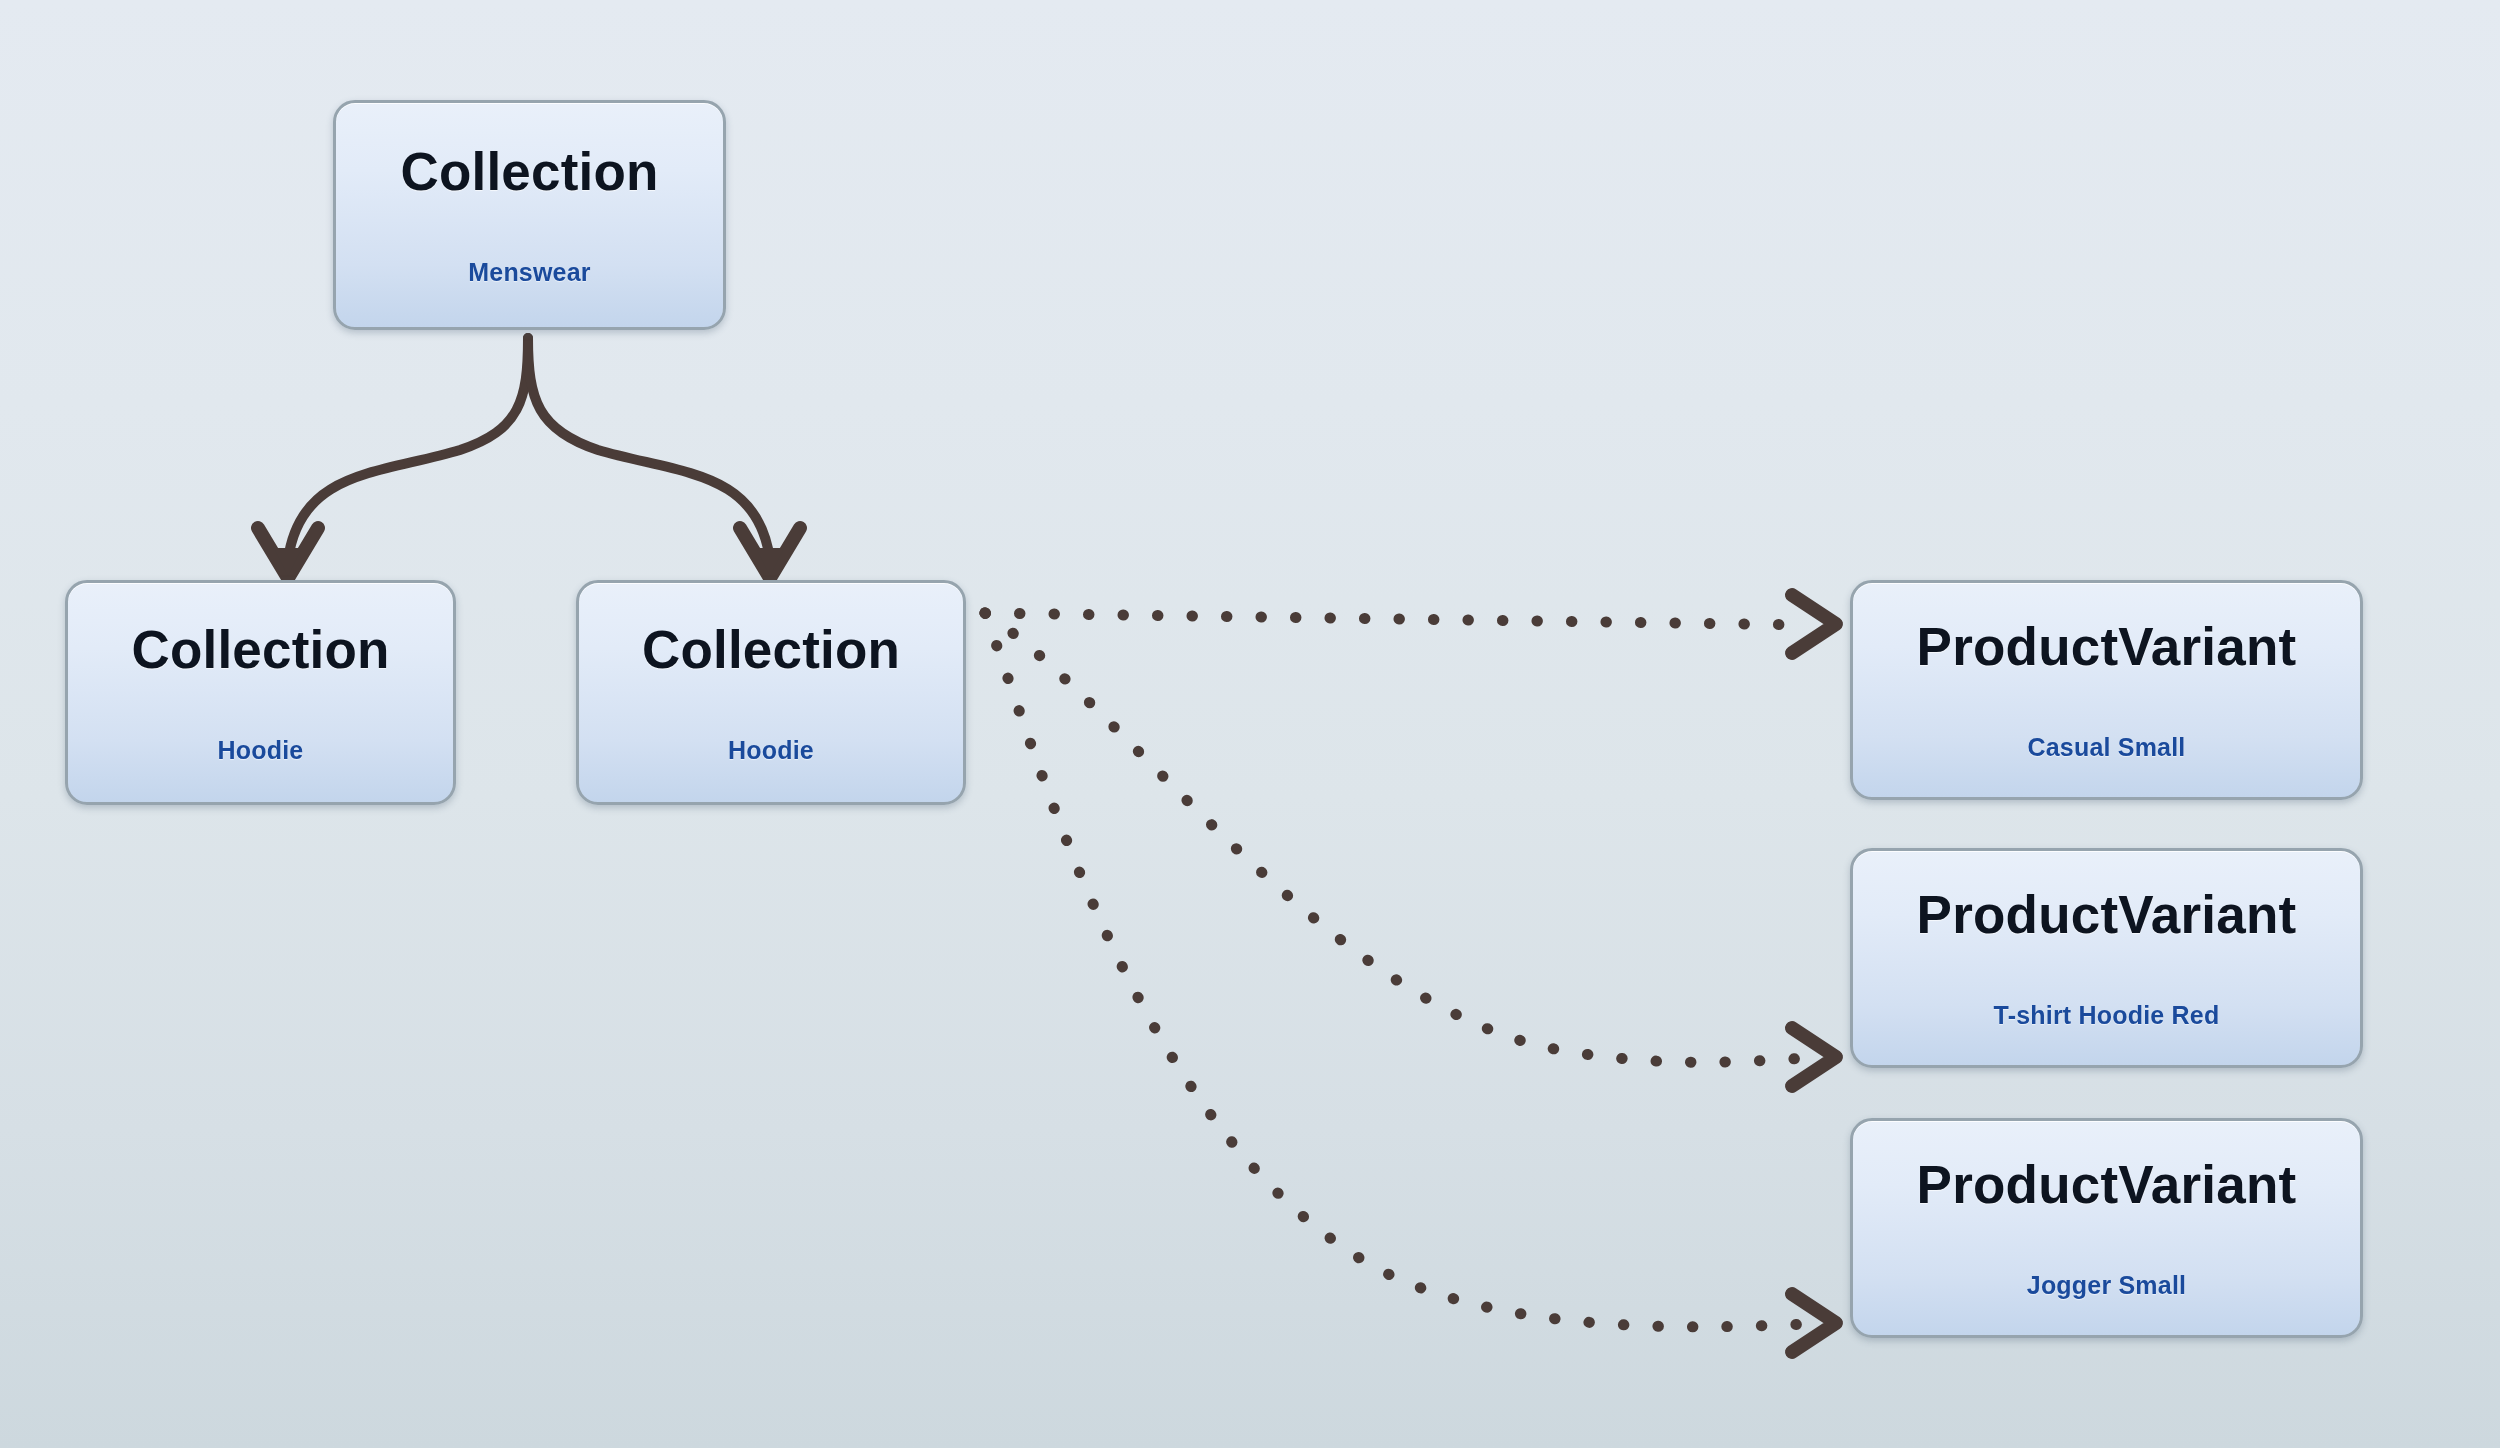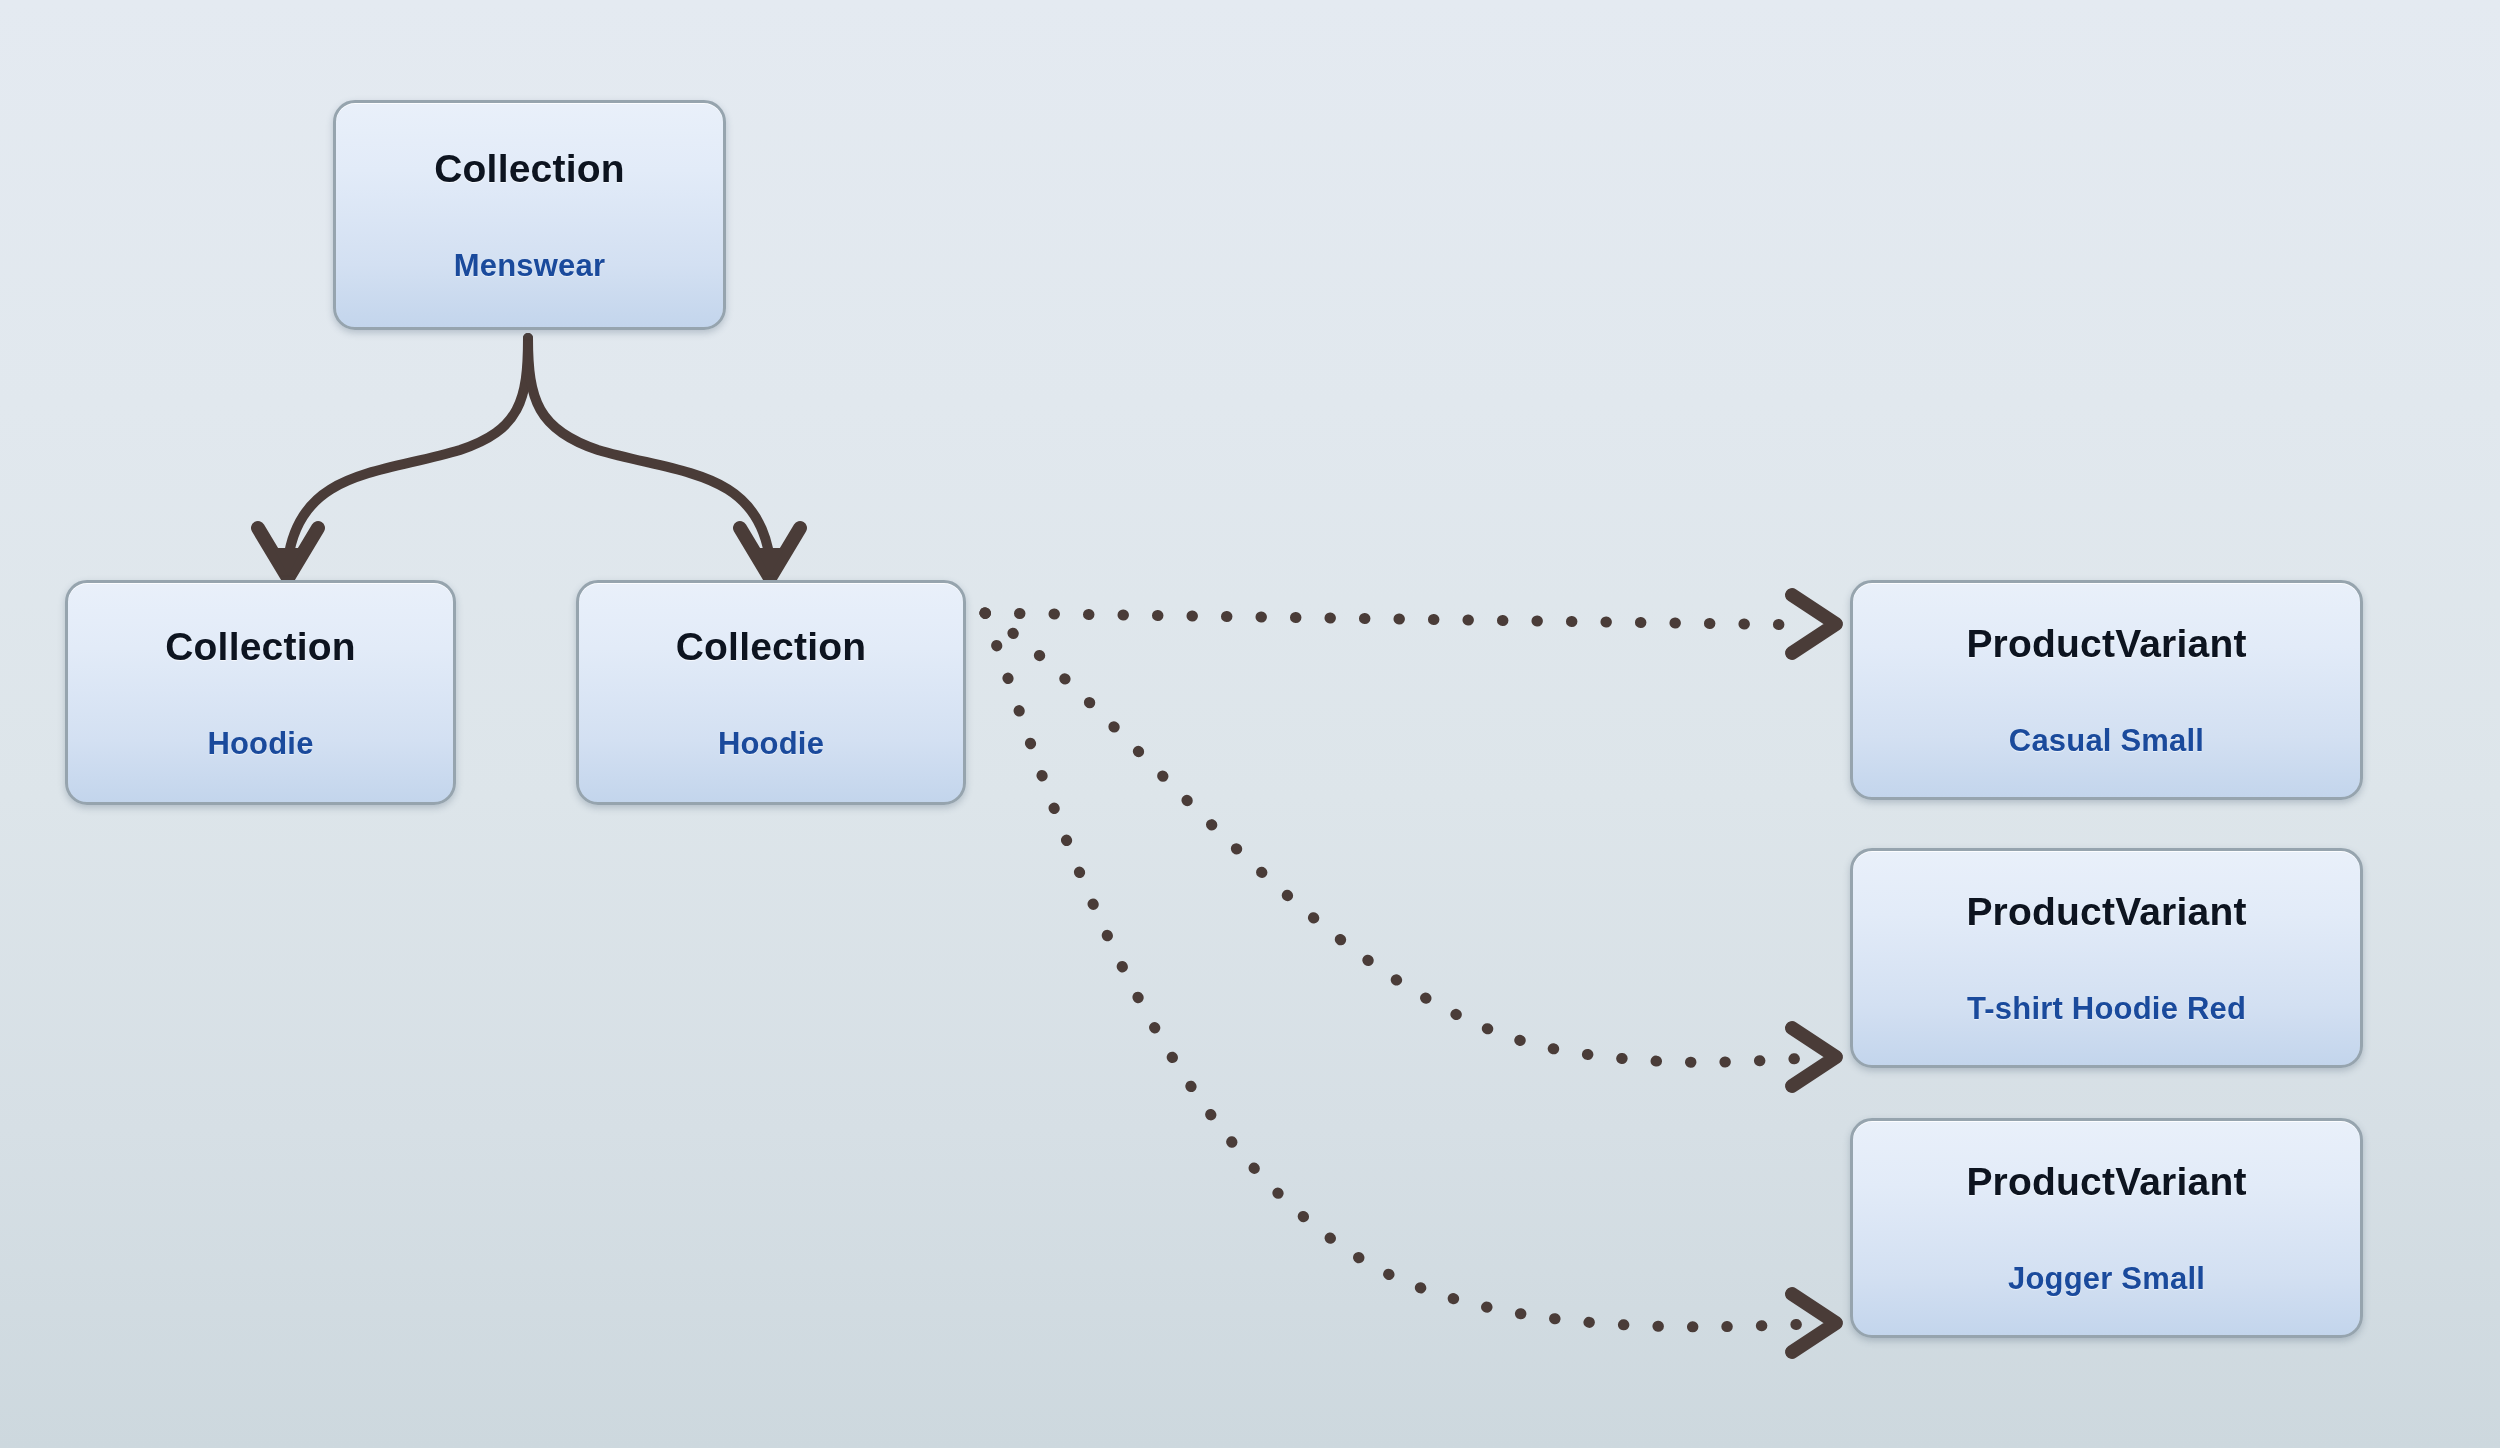--- a/index.html
+++ b/index.html
@@ -37,31 +37,31 @@
     box-shadow: 0 3px 7px rgba(70, 90, 110, 0.28),
                 inset 0 1px 0 rgba(255,255,255,0.85);
     display: flex;
     flex-direction: column;
     align-items: center;
     justify-content: center;
   }
   .node-type {
     color: #0d1420;
     font-weight: bold;
-    font-size: 39px;
+    font-size: 53px;
     line-height: 1;
     letter-spacing: 0.2px;
     text-shadow: 0 1px 1px rgba(255,255,255,0.7);
     white-space: nowrap;
     text-align: center;
   }
   .node-value {
     color: #1a4a9c;
     font-weight: bold;
-    font-size: 31px;
+    font-size: 25px;
     line-height: 1;
     letter-spacing: 0.2px;
     text-shadow: 0 1px 1px rgba(255,255,255,0.6);
     white-space: nowrap;
   }
   .gap-1 { height: 62px; }
 </style>
 </head>
 <body>
 

